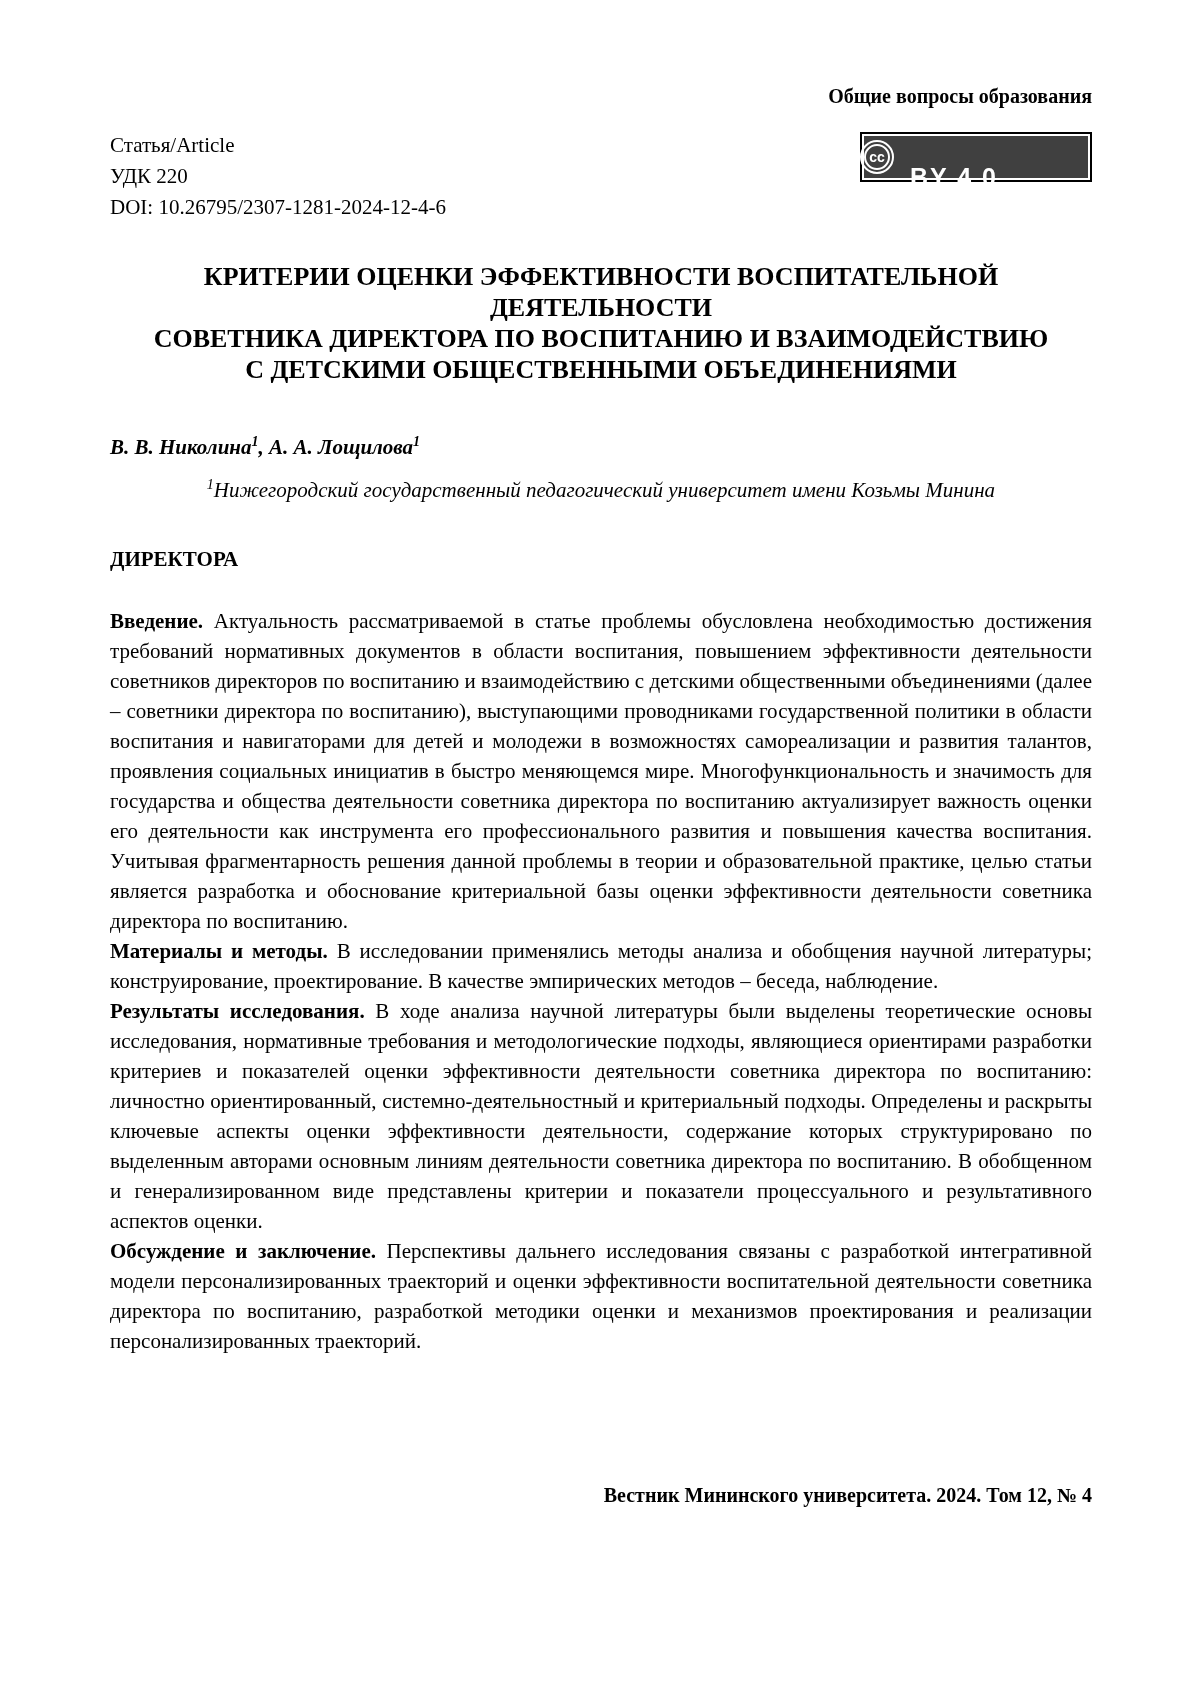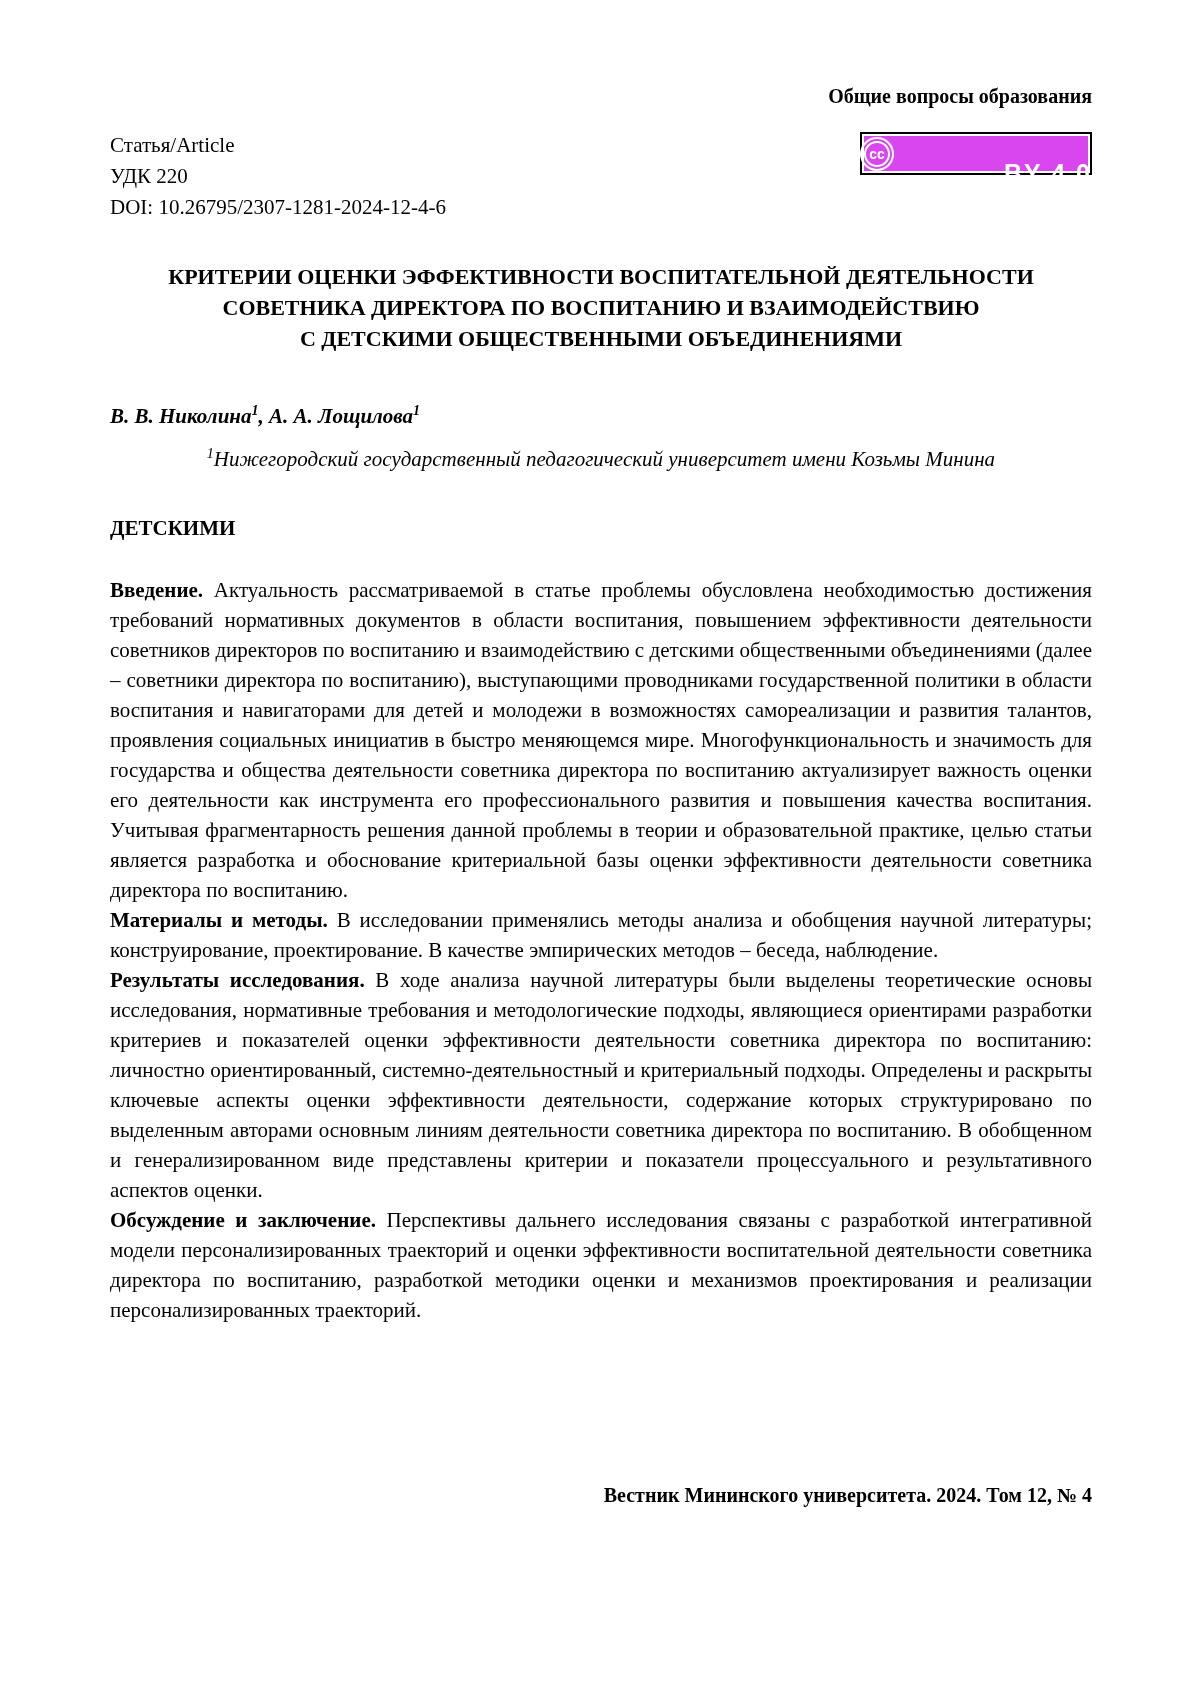--- a/index.html
+++ b/index.html
@@ -31,26 +31,26 @@
     align-items: flex-start;
     margin-top: 22px;
   }
   .meta-block {
     font-size: 21px;
     line-height: 31px;
   }
   .meta-block div { white-space: nowrap; }
   .cc-badge {
     width: 232px;
-    height: 43px;
-    background: #d946ef;
+    height: 50px;
+    background: #404040;
     box-shadow: inset 0 0 0 2px #000000, inset 0 0 0 4px #ffffff;
     display: flex;
     align-items: center;
-    justify-content: space-between;
+    justify-content: flex-start;
     gap: 16px;
     margin-top: 2px;
     flex: 0 0 auto;
   }
   .cc-outer {
     border: 2px solid #ffffff;
     border-radius: 50%;
     padding: 2px;
     display: inline-flex;
   }
@@ -73,21 +73,21 @@
     font-family: "Liberation Sans", sans-serif;
     font-weight: bold;
     font-size: 25px;
     letter-spacing: 2px;
     margin-top: 40px;
   }
   .title {
     margin: 38px 0 0 0;
     text-align: center;
     font-weight: bold;
-    font-size: 22px;
+    font-size: 26px;
     line-height: 31px;
   }
   .authors {
     margin-top: 44px;
     text-align: left;
     font-weight: bold;
     font-style: italic;
     font-size: 21px;
     line-height: 26px;
   }
@@ -158,21 +158,21 @@
   </h1>
 
   <div class="authors">
     <span>В. В. Николина</span><sup>1</sup><span>, </span><span>А. А. Лощилова</span><sup>1</sup>
   </div>
 
   <div class="affiliation">
     <div><sup>1</sup><span>Нижегородский государственный педагогический университет имени Козьмы Минина</span></div>
   </div>
 
-  <div class="abstract-heading">ДЕТСКИМИ</div>
+  <div class="abstract-heading">ДИРЕКТОРА</div>
 
   <div class="abstract">
     <p><b>Введение.</b> <span>Актуальность рассматриваемой в статье проблемы обусловлена необходимостью достижения требований нормативных документов в области воспитания, повышением эффективности деятельности советников директоров по воспитанию и взаимодействию с детскими общественными объединениями (далее – советники директора по воспитанию), выступающими проводниками государственной политики в области воспитания и навигаторами для детей и молодежи в возможностях самореализации и развития талантов, проявления социальных инициатив в быстро меняющемся мире. Многофункциональность и значимость для государства и общества деятельности советника директора по воспитанию актуализирует важность оценки его деятельности как инструмента его профессионального развития и повышения качества воспитания. Учитывая фрагментарность решения данной проблемы в теории и образовательной практике, целью статьи является разработка и обоснование критериальной базы оценки эффективности деятельности советника директора по воспитанию.</span></p>
     <p><b>Материалы и методы.</b> <span>В исследовании применялись методы анализа и обобщения научной литературы; конструирование, проектирование. В качестве эмпирических методов – беседа, наблюдение.</span></p>
     <p><b>Результаты исследования.</b> <span>В ходе анализа научной литературы были выделены теоретические основы исследования, нормативные требования и методологические подходы, являющиеся ориентирами разработки критериев и показателей оценки эффективности деятельности советника директора по воспитанию: личностно ориентированный, системно-деятельностный и критериальный подходы. Определены и раскрыты ключевые аспекты оценки эффективности деятельности, содержание которых структурировано по выделенным авторами основным линиям деятельности советника директора по воспитанию. В обобщенном и генерализированном виде представлены критерии и показатели процессуального и результативного аспектов оценки.</span></p>
     <p><b>Обсуждение и заключение.</b> <span>Перспективы дальнего исследования связаны с разработкой интегративной модели персонализированных траекторий и оценки эффективности воспитательной деятельности советника директора по воспитанию, разработкой методики оценки и механизмов проектирования и реализации персонализированных траекторий.</span></p>
   </div>
 
   <div class="footer">Вестник Мининского университета. 2024. Том 12, № 4</div>
 

